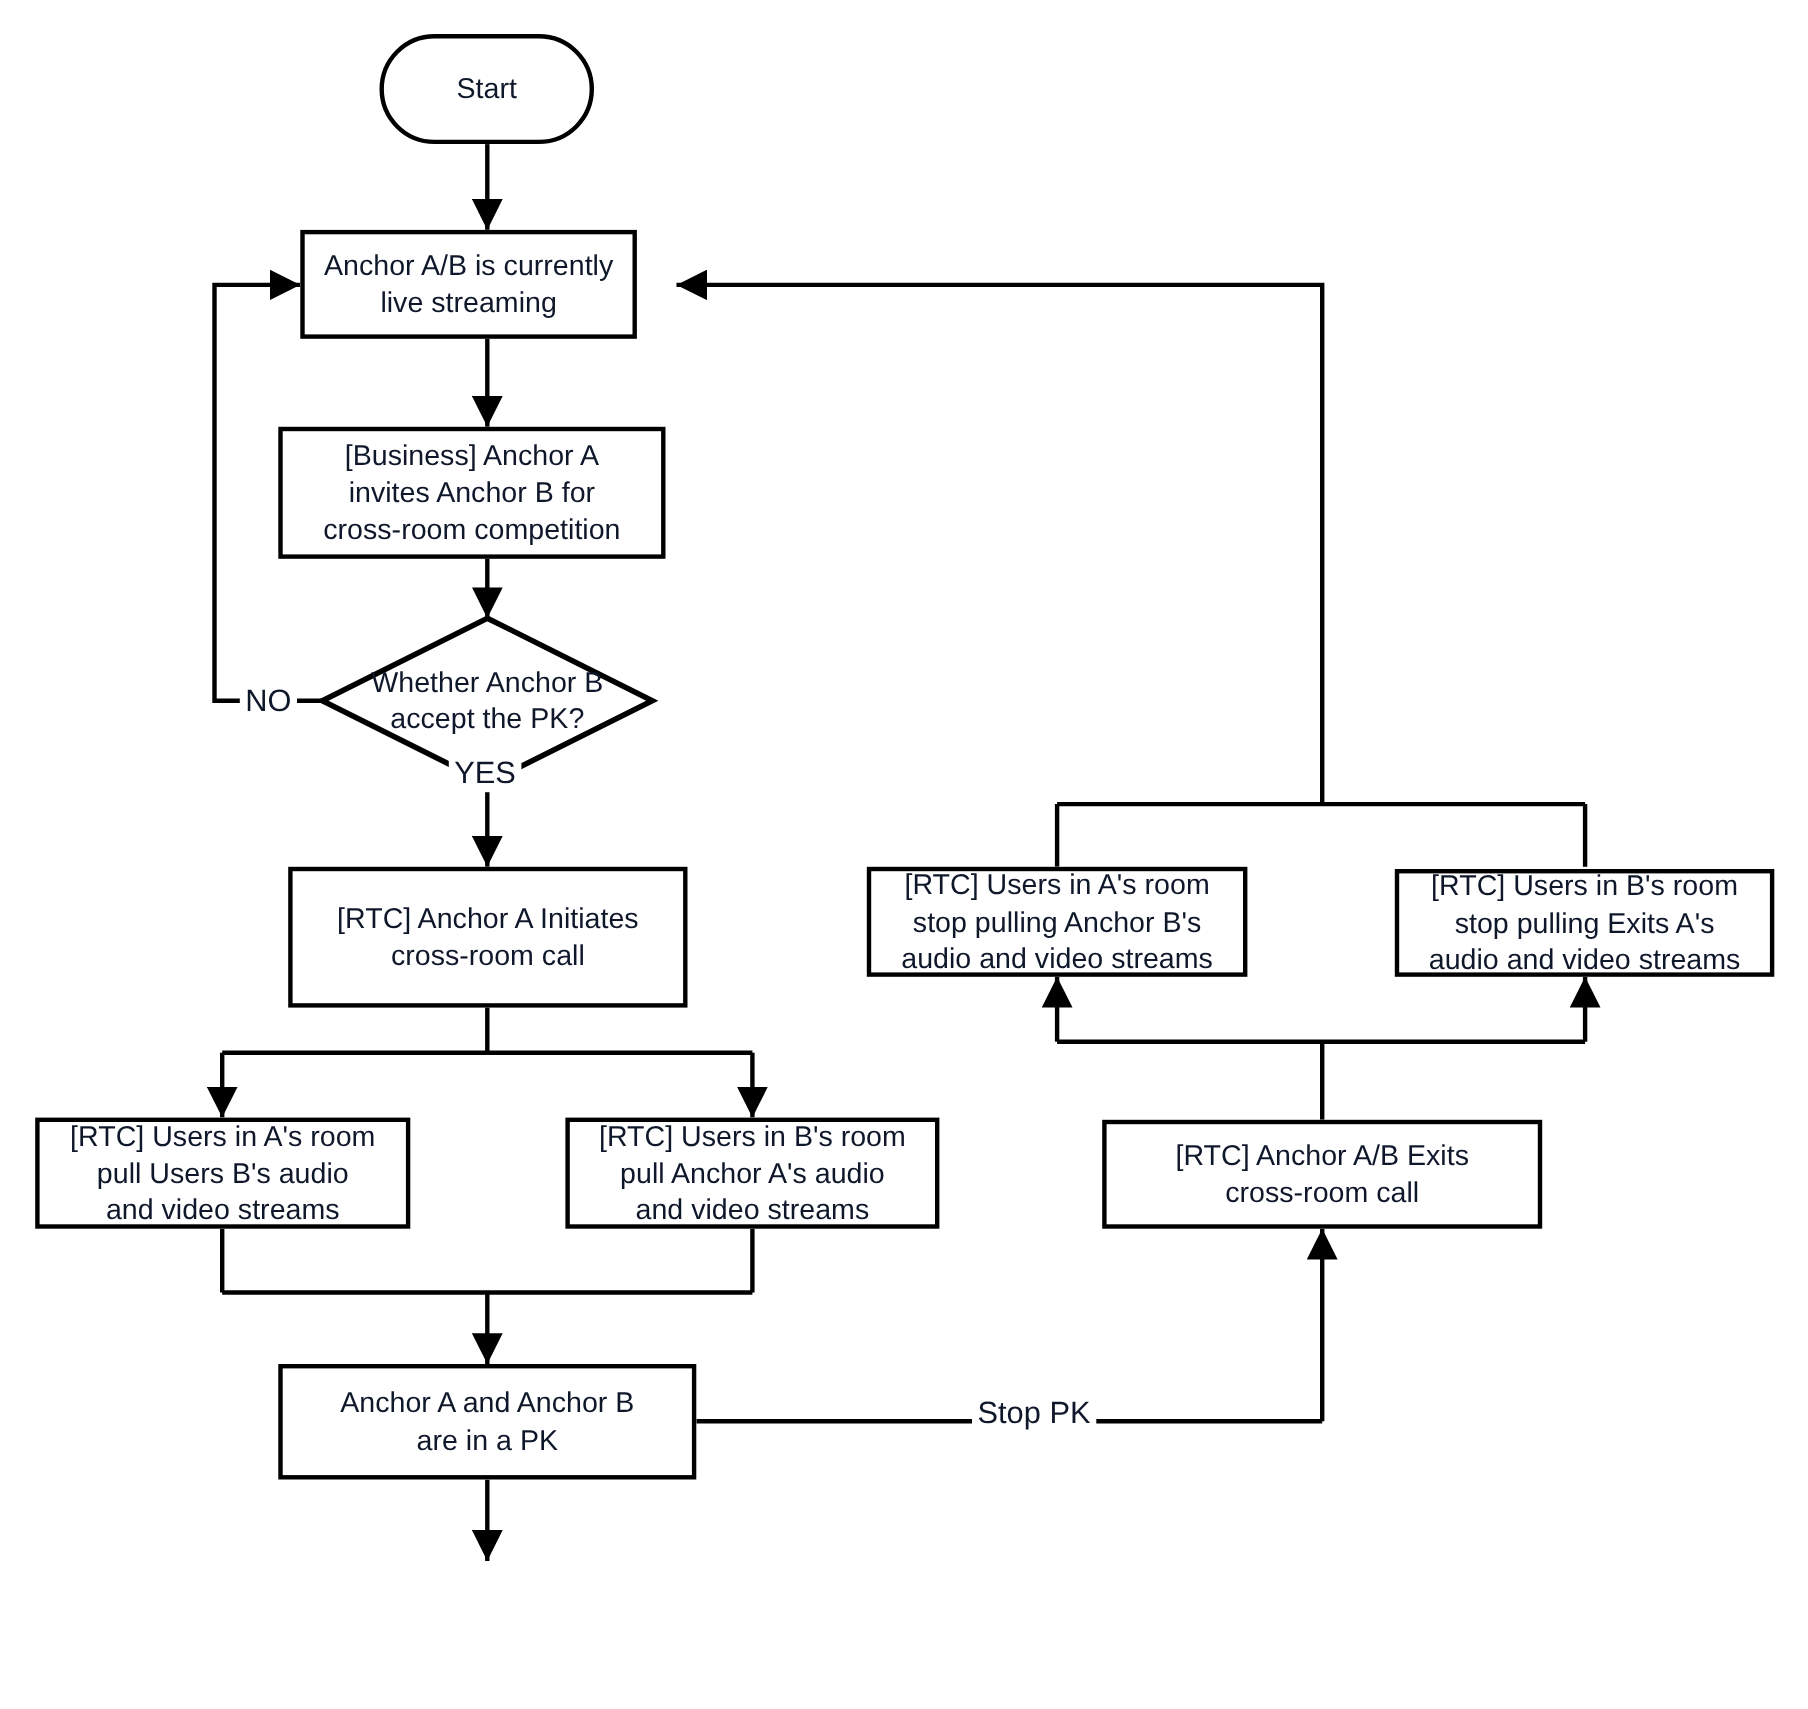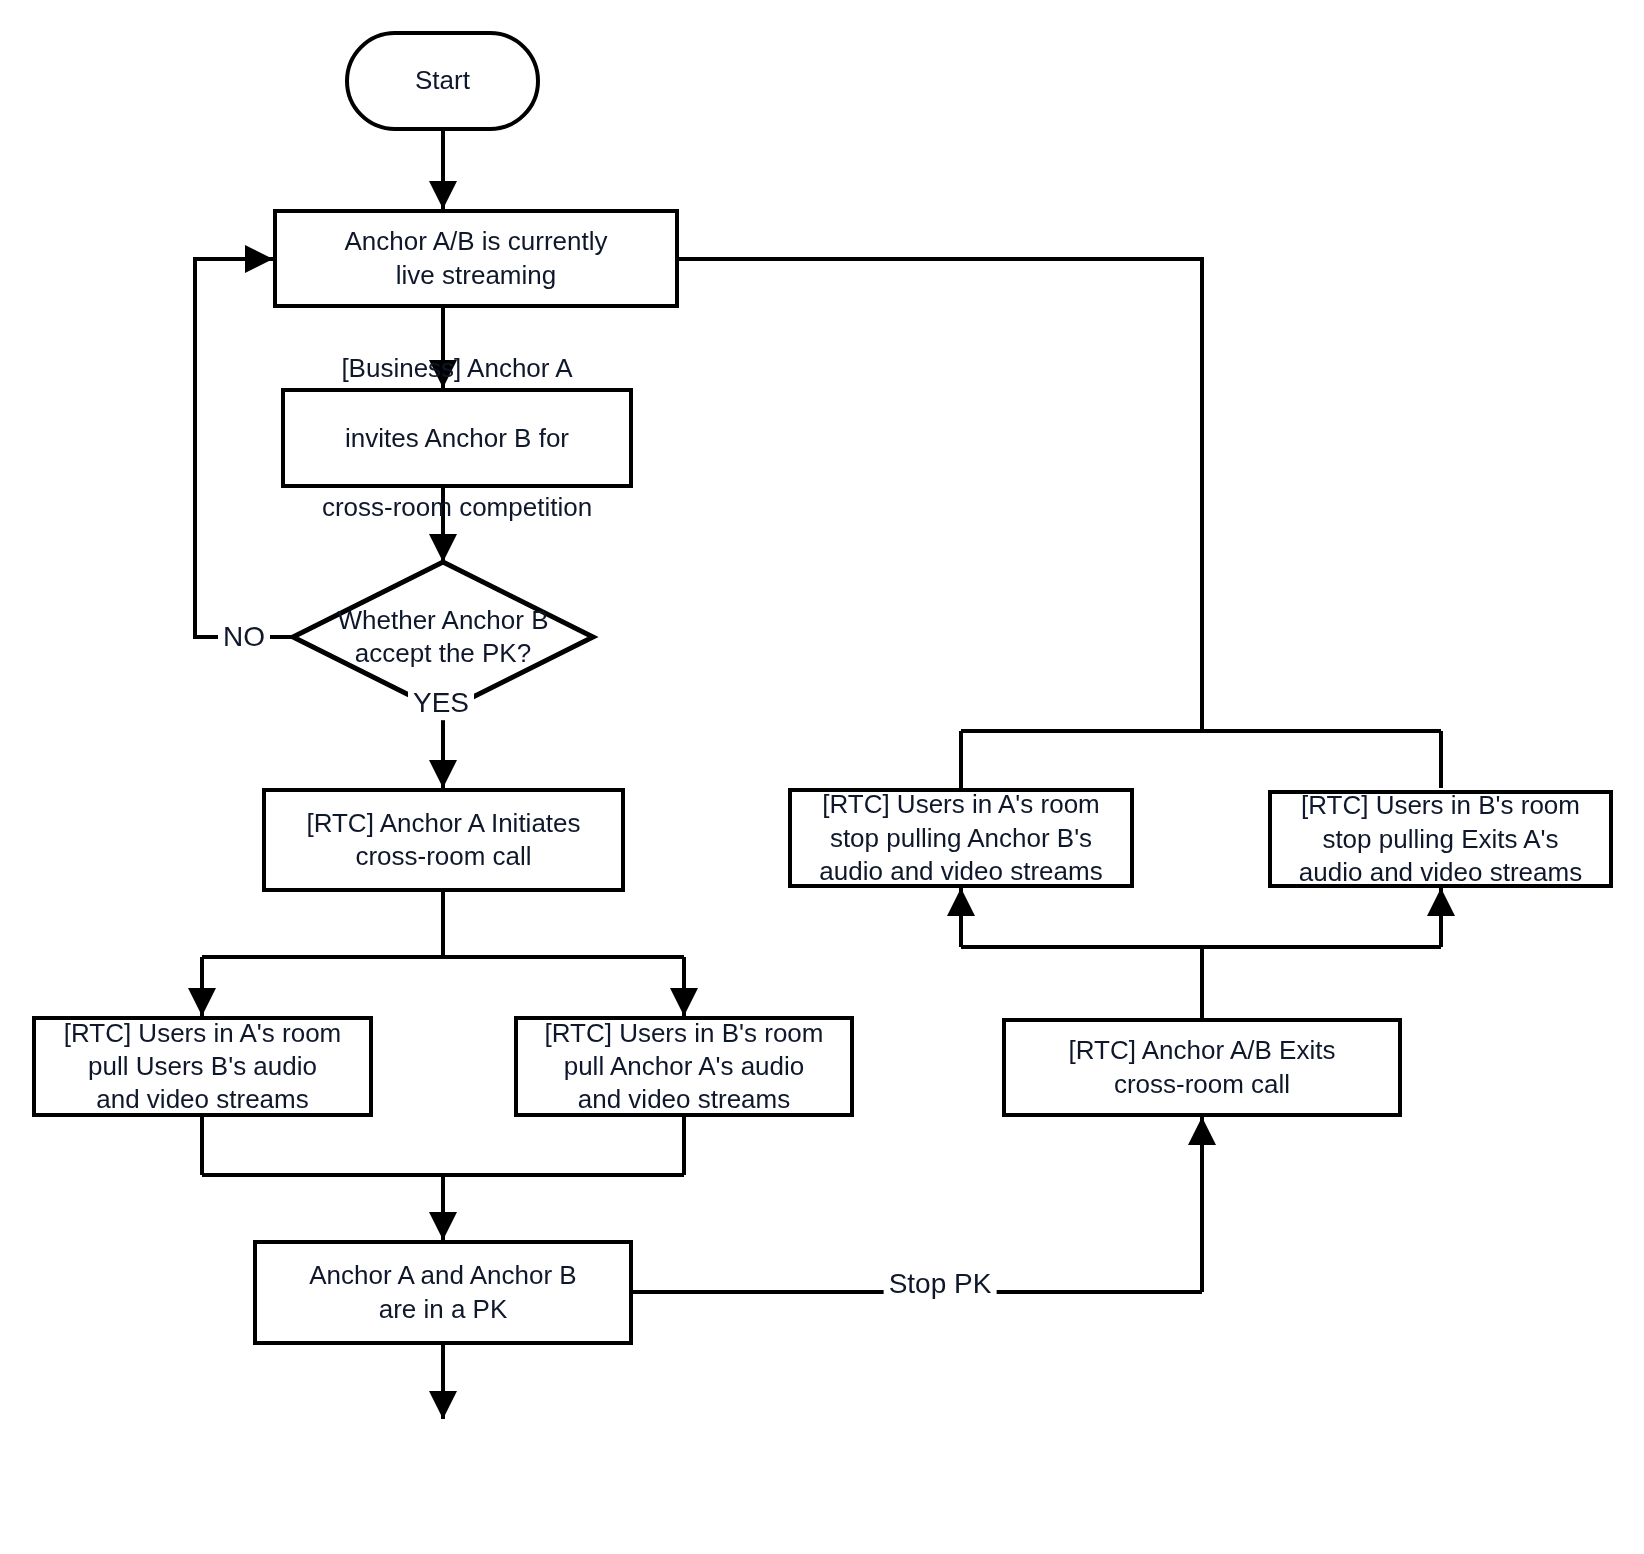--- a/index.html
+++ b/index.html
@@ -77,37 +77,37 @@
       <path d="M1441,947 V888" marker-end="url(#arrow)"></path>
       <path d="M961,788 V731 M1441,788 V731 M961,731 H1441 M1202,731 V259 H615" marker-end="url(#arrow)"></path>
       <polygon points="443,562 593,637 443,712 293,637" fill="#ffffff" stroke="#000000" stroke-width="5"></polygon>
     </g>
   </svg>
 
   <div class="node terminal" style="left:345px; top:31px; width:195px; height:100px;">
       <div>Start</div>
     </div>
 
-  <div class="node" style="left:273px; top:209px; width:406px; height:99px;">
+  <div class="node" style="left:273px; top:209px; width:306px; height:99px;">
       <div>Anchor A/B is currently</div>
       <div>live streaming</div>
     </div>
 
-  <div class="node" style="left:281px; top:388px; width:352px; height:100px;gap:36px;">
+  <div class="node" style="left:253px; top:388px; width:352px; height:120px;">
       <div>[Business] Anchor A</div>
       <div>invites Anchor B for</div>
       <div>cross-room competition</div>
     </div>
 
   <div class="node diamond-label" style="left:303px; top:597px; width:280px; height:80px;">
       <div>Whether Anchor B</div>
       <div>accept the PK?</div>
     </div>
 
-  <div class="node" style="left:262px; top:788px; width:363px; height:104px;">
+  <div class="node" style="left:262px; top:788px; width:363px; height:128px;">
       <div>[RTC] Anchor A Initiates</div>
       <div>cross-room call</div>
     </div>
 
   <div class="node" style="left:32px; top:1016px; width:341px; height:101px;">
       <div>[RTC] Users in A's room</div>
       <div>pull Users B's audio</div>
       <div>and video streams</div>
     </div>
 

